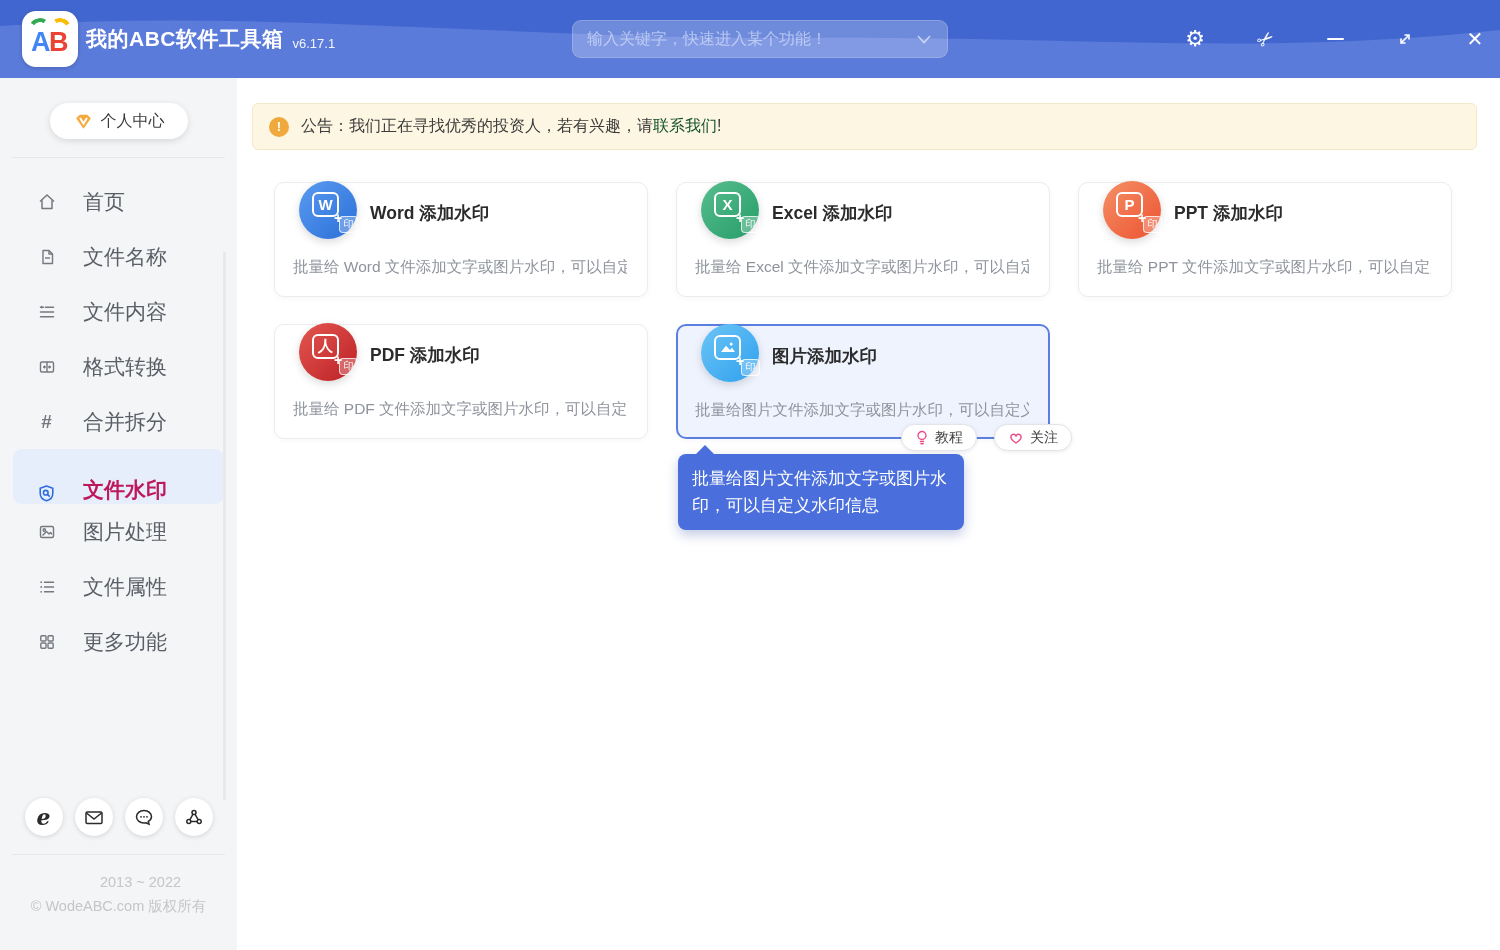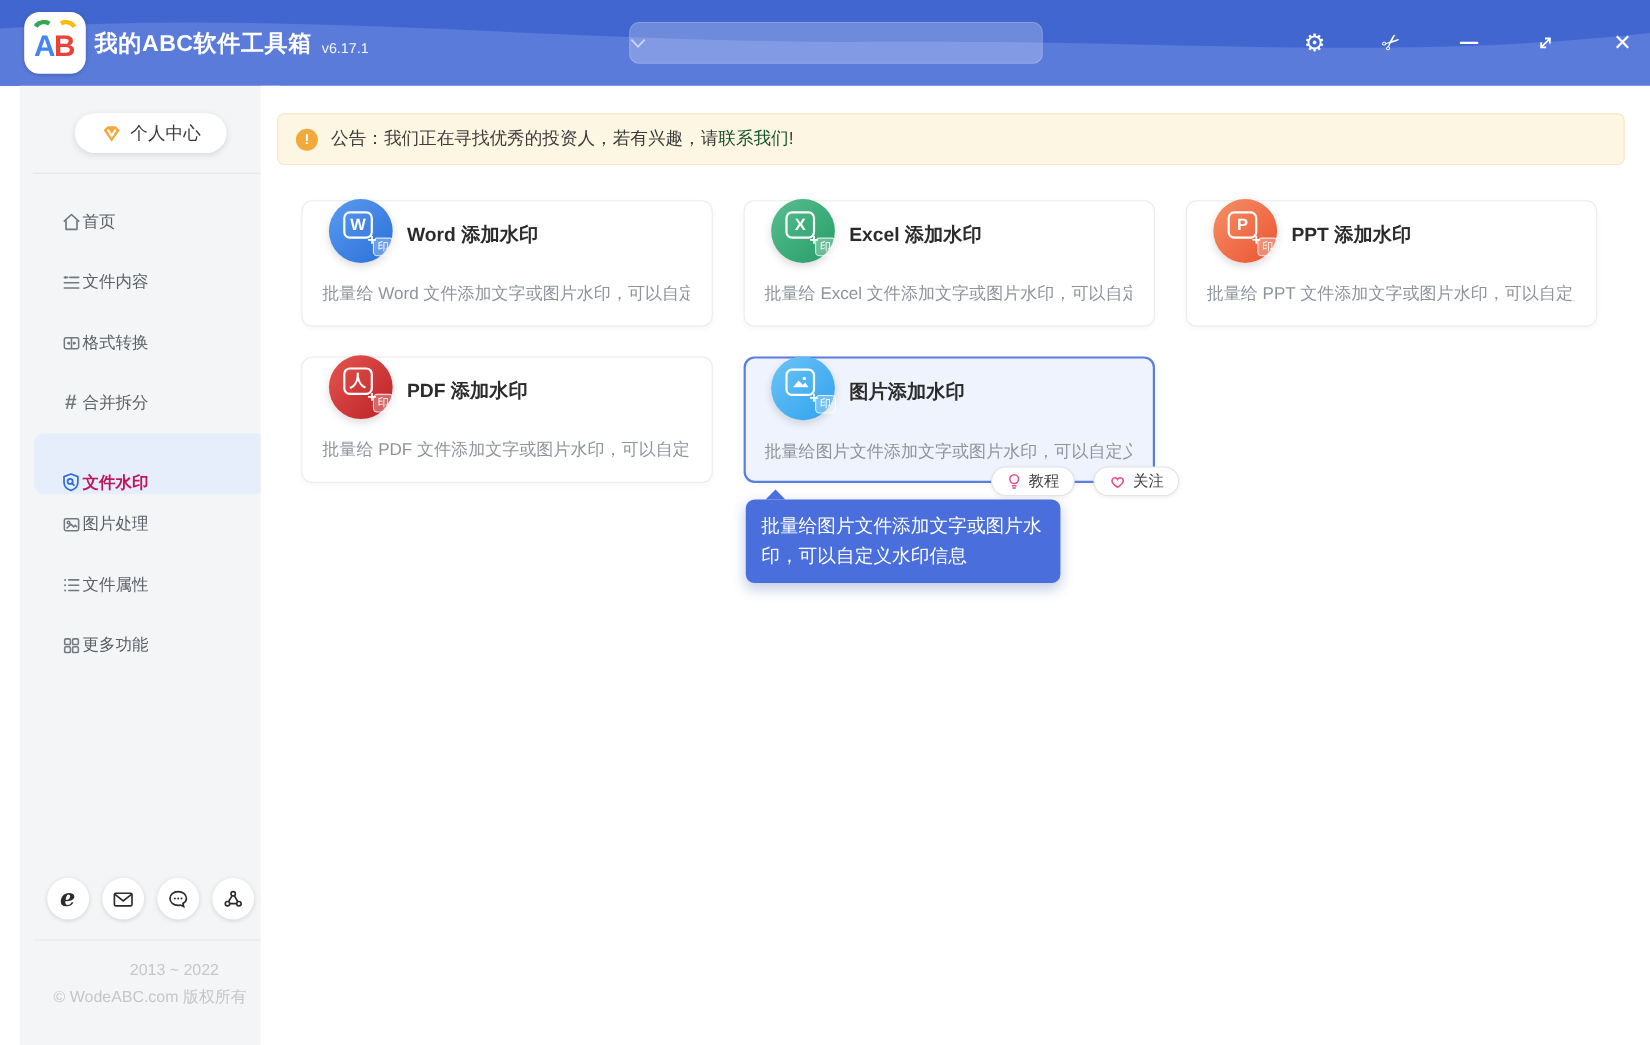--- a/index.html
+++ b/index.html
@@ -29,30 +29,30 @@
   .search-caret { width:30px; color:rgba(255,255,255,.55); font-size:14px; }
   .win-icons { position:absolute; right:13px; top:0; height:78px; display:flex; align-items:center; }
   .win-btn { width:24px; height:26px; margin-left:46px; display:flex; align-items:center; justify-content:center;
     color:#fff; cursor:pointer; }
   .gear-glyph { font-size:22px; line-height:1; }
   .scissors-glyph { font-size:20px; line-height:1; display:inline-block; transform:rotate(-40deg); }
   .min-bar { width:17px; height:2px; background:#fff; border-radius:1px; }
   .close-glyph { font-size:20px; line-height:1; }
 
   
-  .sidebar { position:absolute; left:18px; top:78px; width:237px; height:872px; background:#f4f5f6; }
+  .sidebar { position:absolute; left:0; top:78px; width:237px; height:872px; background:#f4f5f6; }
   .pc-btn { margin:25px auto 0; width:138px; height:36px; background:#fff; border-radius:18px;
     box-shadow:0 2px 7px rgba(0,0,0,.12); display:flex; align-items:center; justify-content:center; cursor:pointer; }
   .pc-label { font-size:16px; color:#3a3a3a; margin-left:7px; }
   .side-div { margin:18px 12px 0; border-top:1px solid #e7e7e9; }
   .menu { margin-top:16px; }
   .menu-item { height:55px; margin:0 13px; padding-left:23px; display:flex; align-items:center;
     border-radius:9px; cursor:pointer; color:#5a5e66; }
   .menu-item .mi-icon { width:21px; height:21px; color:#74787f; flex:none; display:flex; align-items:center; justify-content:center; }
-  .menu-item .mi-label { font-size:15px; }
+  .menu-item .mi-label { font-size:21px; margin-left:26px; }
   .menu-item.active { background:#e7eefb; color:#be185d;align-items:flex-end; }
   .menu-item.active .mi-icon { color:#2e6ce0; }
   .menu-item.active .mi-label { font-weight:bold; }
   .hash-glyph { font-size:19px; font-weight:600; }
   .side-scrollbar { position:absolute; left:223px; top:174px; width:3px; height:548px; background:#e9e9ea; border-radius:2px; }
   .side-footer { position:absolute; left:0; right:0; bottom:34px; }
   .social-row { display:flex; justify-content:center; gap:12px; }
   .social-btn { width:38px; height:38px; border-radius:50%; background:#fff; box-shadow:0 1px 5px rgba(0,0,0,.14);
     display:flex; align-items:center; justify-content:center; cursor:pointer; color:#2b2b2b; }
   .ie-glyph { font-family:"DejaVu Serif","Liberation Serif",serif; font-style:italic; font-weight:bold; font-size:22px; }
@@ -113,20 +113,21 @@
     <span class="logo-arc-green"></span>
     <span class="logo-arc-yellow"></span>
     <span class="logo-a">A</span>
     <span class="logo-b">B</span>
   </div>
   <div class="titlebox">
     <span class="app-title">我的ABC软件工具箱</span>
     <span class="app-version">v6.17.1</span>
   </div>
   <div class="searchbox">
+    <input type="text" placeholder="输入关键字，快速进入某个功能！" style="">
     <span class="search-caret">
       <svg width="14" height="9" viewBox="0 0 14 9">
           <path d="M1 1 L7 7.5 L13 1" fill="none" stroke="rgba(255,255,255,.6)" stroke-width="1.6"></path>
         </svg>
     </span>
   </div>
   <div class="win-icons">
     <div class="win-btn">
         <span class="gear-glyph">⚙</span>
       </div>
@@ -161,20 +162,30 @@
 
   <div class="menu">
     <div class="menu-item">
       <span class="mi-icon">
         <svg width="20" height="20" viewBox="0 0 20 20" fill="none" stroke="currentColor" stroke-width="1.5" stroke-linejoin="round">
             <path d="M3 9.5 L10 3 L17 9.5"></path>
             <path d="M5 8.2 V16.5 H15 V8.2"></path>
           </svg>
       </span>
       <span class="mi-label">首页</span>
+    </div>
+    <div class="menu-item">
+      <span class="mi-icon">
+        <svg width="20" height="20" viewBox="0 0 20 20" fill="none" stroke="currentColor" stroke-width="1.4" stroke-linejoin="round">
+            <path d="M6 3.5 H12 L15.5 7 V16.5 H6 Z"></path>
+            <path d="M12 3.5 V7 H15.5"></path>
+            <path d="M8 11 H13"></path>
+          </svg>
+      </span>
+      <span class="mi-label">文件名称</span>
     </div>
     <div class="menu-item">
       <span class="mi-icon">
         <svg width="20" height="20" viewBox="0 0 20 20" fill="none" stroke="currentColor" stroke-width="1.5" stroke-linecap="round">
             <path d="M3.5 5.2 L6.5 5.2"></path>
             <path d="M8.5 5.2 H16.5"></path>
             <path d="M3.5 10 H16.5"></path>
             <path d="M3.5 14.8 H16.5"></path>
             <path d="M4 3.6 L6 5.2 L4 6.8" fill="currentColor" stroke="none"></path>
           </svg>

